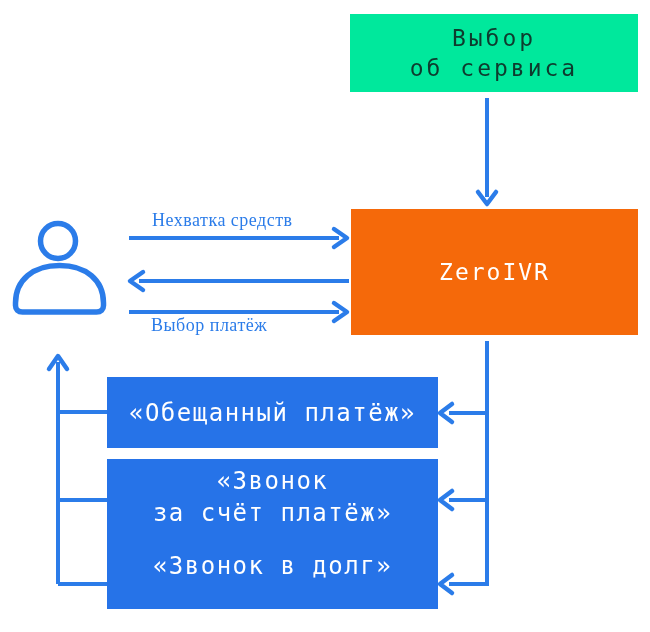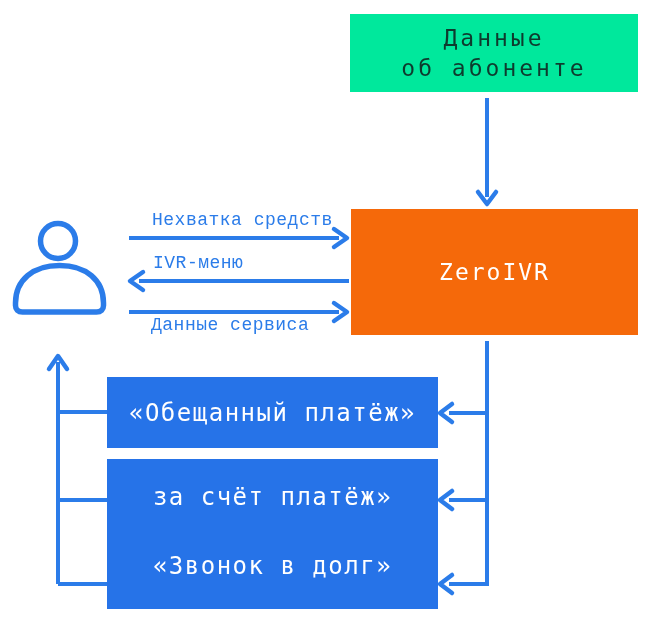--- a/index.html
+++ b/index.html
@@ -58,21 +58,21 @@
   }
   .box.b1 { top: 377px; height: 71px; }
   .box.b2 { top: 459px; height: 75px; }
   .box.b3 { top: 523px; height: 86px; }
   .edge-label {
     position: absolute;
     color: var(--line-blue);
     font-size: 18px;
     letter-spacing: 0.5px;
     white-space: nowrap;
-    font-family: Liberation Mono, monospace;
+    font-family: Liberation Serif, serif;
   }
   .edge-label.l1 { left: 152px; top: 210px; }
   .edge-label.l2 { left: 153px; top: 253px; }
   .edge-label.l3 { left: 151px; top: 315px; }
   .sub-label {
     position: absolute;
     left: 6px; top: 323px; width: 104px;
     text-align: center;
     color: var(--muted-gray);
     font-size: 19px;
@@ -144,38 +144,38 @@
     <g>
       <circle class="person" cx="58" cy="241" r="17.5"></circle>
       <path class="person" d="M15.5,303 C15.5,280 33,265.5 59.5,265.5
                                C86,265.5 103.5,280 103.5,303 L103.5,305.5
                                C103.5,309.5 101,312 96.5,312 L22.5,312
                                C18,312 15.5,309.5 15.5,305.5 Z"></path>
     </g>
   </svg>
 
   <div class="box green">
-    <span>Данные</span>
-    <span>об абоненте</span>
+    <span>Выбор</span>
+    <span>об сервиса</span>
   </div>
 
   <div class="box orange">
     <span>ZeroIVR</span>
   </div>
 
   <div class="box blue b1">
     <span>«Обещанный платёж»</span>
   </div>
 
   <div class="box blue b2">
+    <span>«Звонок</span>
     <span>за счёт платёж»</span>
   </div>
 
   <div class="box blue b3">
     <span>«Звонок в долг»</span>
   </div>
 
   <div class="edge-label l1">Нехватка средств</div>
-  <div class="edge-label l2">IVR-меню</div>
-  <div class="edge-label l3">Данные сервиса</div>
+  <div class="edge-label l3">Выбор платёж</div>
 
 
 </div>
 
 </body></html>

